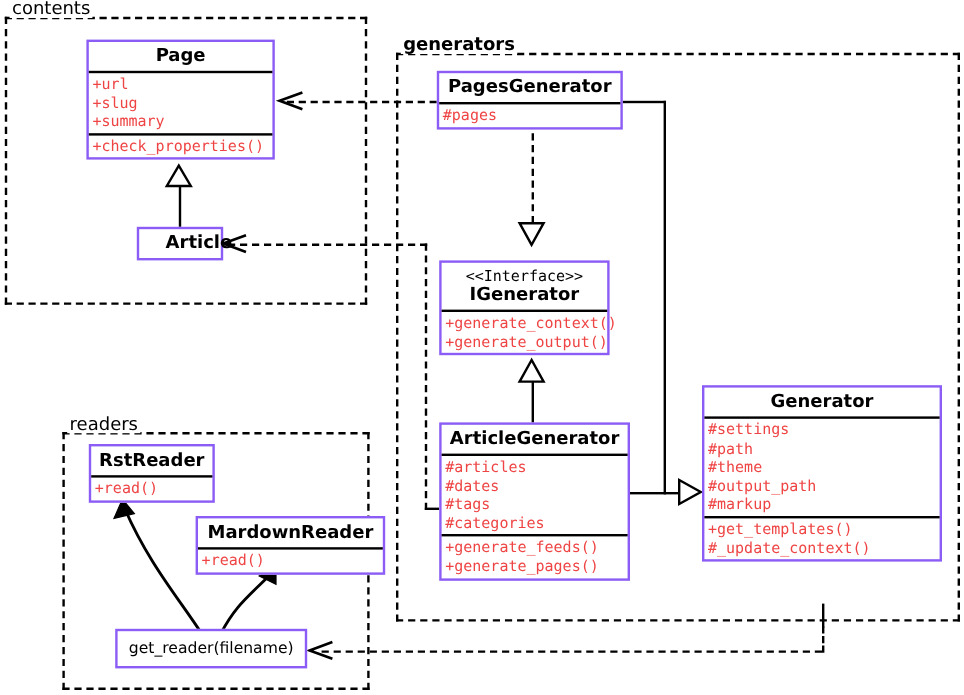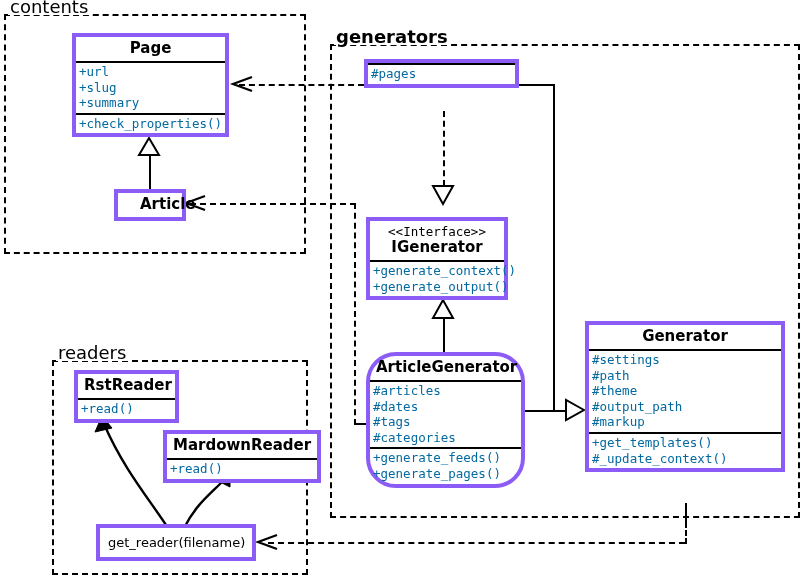--- a/index.html
+++ b/index.html
@@ -18,32 +18,32 @@
   
   .pkg {
     position: absolute;
     border: 2px dashed #000;
     box-sizing: border-box;
     background: transparent;
   }
   .pkg-label {
     position: absolute;
     font-family: "DejaVu Sans", sans-serif;
-    font-size: 18px;
+    font-size: 15px;
     color: #000;
     background: #ffffff;
     padding: 0 2px;
     white-space: nowrap;
     line-height: 16px;
   }
   
   .uml {
     position: absolute;
     box-sizing: border-box;
-    border: 4px solid #8b5cf6;
+    border: 2px solid #8b5cf6;
     background: #ffffff;
     z-index: 5;
   }
   .uml .hdr {
     text-align: center;
     font-weight: bold;
     font-size: 15px;
     font-family: "DejaVu Sans", sans-serif;
     padding: 3px 6px 4px 6px;
     line-height: 17px;
@@ -57,21 +57,21 @@
     line-height: 15px;
   }
   .uml .sep {
     border-top: 2px solid #000;
   }
   .uml .compartment {
     padding: 1px 2px 2px 3px;
     font-family: "DejaVu Sans Mono", monospace;
     font-size: 12.5px;
     line-height: 15.6px;
-    color: #0369a1;
+    color: #ef4444;
     white-space: nowrap;
   }
   .uml.plain .body {
     text-align: center;
     font-family: "DejaVu Sans", sans-serif;
     font-size: 13px;
     padding: 7px 8px;
     color: #000;
   }
   .hline, .vline {
@@ -172,37 +172,38 @@
     <div class="compartment sep">
       <div>+check_properties()</div>
     </div>
   </div>
 
   <div class="uml" style="left:114px; top:189px; width:72px;padding-left:16px;">
     <div class="hdr">Article</div>
   </div>
 
   <div class="uml" style="left:364px; top:59px; width:155px;">
+    <div class="hdr">PagesGenerator</div>
     <div class="compartment sep">
       <div>#pages</div>
     </div>
   </div>
 
   <div class="uml" style="left:366px; top:217px; width:142px;">
     <div class="hdr">
       <span class="stereo">&lt;&lt;Interface&gt;&gt;</span>
       <span>IGenerator</span>
     </div>
     <div class="compartment sep">
       <div>+generate_context()</div>
       <div>+generate_output()</div>
     </div>
   </div>
 
-  <div class="uml" style="left:366px; top:352px; width:159px;border-radius:30px;">
+  <div class="uml" style="left:366px; top:352px; width:159px;">
     <div class="hdr">ArticleGenerator</div>
     <div class="compartment sep">
       <div>#articles</div>
       <div>#dates</div>
       <div>#tags</div>
       <div>#categories</div>
     </div>
     <div class="compartment sep">
       <div>+generate_feeds()</div>
       <div>+generate_pages()</div>

